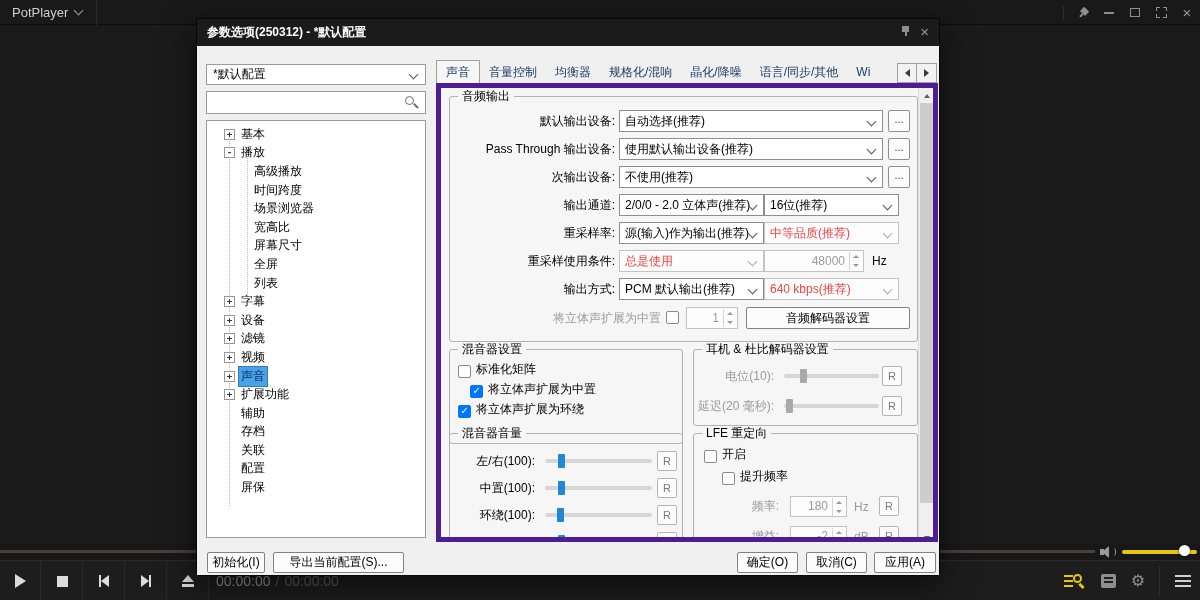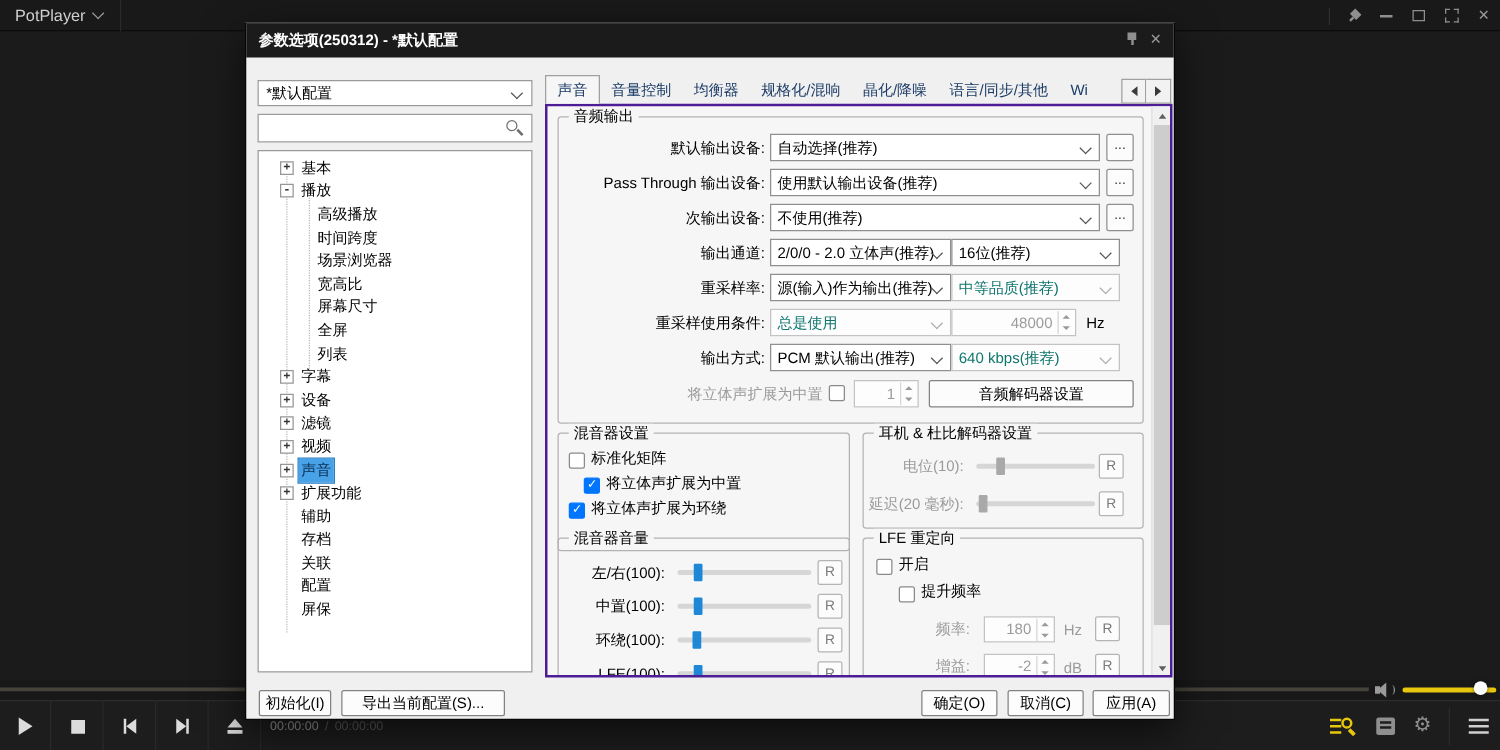--- a/index.html
+++ b/index.html
@@ -39,21 +39,21 @@
   .controlbar { position:absolute; left:0; top:560px; width:1200px; height:40px; background:#1d1d1d; border-top:1px solid #2c2c2c; }
   .pbtn { position:absolute; top:0; width:41px; height:40px; display:flex; align-items:center; justify-content:center; border-right:1px solid #292929; }
   .tri-r { width:0; height:0; border-left:11px solid #dcdcdc; border-top:7px solid transparent; border-bottom:7px solid transparent; }
   .stop-ic { width:11px; height:11px; background:#dcdcdc; }
   .bar-v { width:2.5px; height:12px; background:#dcdcdc; }
   .tri-l-s { width:0; height:0; border-right:8px solid #dcdcdc; border-top:6px solid transparent; border-bottom:6px solid transparent; }
   .tri-r-s { width:0; height:0; border-left:8px solid #dcdcdc; border-top:6px solid transparent; border-bottom:6px solid transparent; }
   .eject-ic { display:flex; flex-direction:column; align-items:center; gap:2px; }
   .eject-ic .t { width:0; height:0; border-bottom:7px solid #dcdcdc; border-left:6px solid transparent; border-right:6px solid transparent; }
   .eject-ic .b { width:12px; height:2.5px; background:#dcdcdc; }
-  .timebox { position:absolute; left:216px; top:0; height:40px; display:flex; align-items:center; gap:5px; font-size:10px; }
+  .timebox { position:absolute; left:216px; top:0; height:40px; display:flex; align-items:center; gap:5px; font-size:14px; }
   .t-cur { color:#9a9a9a; } .t-sep,.t-tot { color:#5d5d5d; }
 
   .cb-sep { position:absolute; left:1159px; top:5px; width:1px; height:30px; background:#2c2c2c; }
   .icon-slot { position:absolute; top:0; height:40px; display:flex; align-items:center; justify-content:center; }
   .srch-ic { position:relative; width:21px; height:17px; }
   .srch-ic b { position:absolute; left:0; width:9px; height:2px; background:#e7c60e; }
   .srch-ic b:nth-child(1){top:2px;} .srch-ic b:nth-child(2){top:7px;} .srch-ic b:nth-child(3){top:12px;}
   .srch-ic .cir { position:absolute; right:3px; top:1px; width:9px; height:9px; border:2px solid #e7c60e; border-radius:50%; }
   .srch-ic .hnd { position:absolute; right:2px; bottom:1px; width:2.5px; height:6px; background:#e7c60e; transform:rotate(-45deg); }
   .doc-ic { position:relative; width:15px; height:14px; background:#8f8f8f; border-radius:2px; }
@@ -90,41 +90,41 @@
   .tabbar { position:absolute; left:239px; top:41px; height:23px; display:flex; align-items:flex-end; }
   .tab { height:22px; padding:0 9px; font-size:12px; color:#1b3b66; line-height:22px; white-space:nowrap; }
   .tab.active { background:#f6f6f6; border:1px solid #a0a0a0; border-bottom:none; height:23px; position:relative; z-index:3; }
   .tab.trunc { max-width:30px; overflow:hidden; }
   .tab-arrows { position:absolute; left:700px; top:44px; display:flex; z-index:4; }
   .tab-arr { width:20px; height:20px; border:1px solid #a0a0a0; background:#f2f2f2; display:flex; align-items:center; justify-content:center; }
   .tab-arr + .tab-arr { border-left:none; }
   .arr-l { width:0; height:0; border-right:5px solid #3a3a3a; border-top:4px solid transparent; border-bottom:4px solid transparent; }
   .arr-r { width:0; height:0; border-left:5px solid #3a3a3a; border-top:4px solid transparent; border-bottom:4px solid transparent; }
 
-  .content { position:absolute; left:239px; top:64px; width:502px; height:459px; background:#f6f6f6; border:2px solid #4c1d95; overflow:hidden; z-index:2; }
+  .content { position:absolute; left:239px; top:64px; width:502px; height:459px; background:#f6f6f6; border:5px solid #4c1d95; overflow:hidden; z-index:2; }
   .vscroll { position:absolute; right:0; top:0; width:15px; height:457px; background:#f0f0f0; border-left:1px solid #dedede; z-index:5; }
   .vs-btn { position:absolute; left:0; width:15px; height:15px; display:flex; align-items:center; justify-content:center; }
   .vs-up { top:0; } .vs-dn { bottom:0; }
   .vs-up i { width:0; height:0; border-bottom:4px solid #606060; border-left:3.5px solid transparent; border-right:3.5px solid transparent; }
   .vs-dn i { width:0; height:0; border-top:4px solid #606060; border-left:3.5px solid transparent; border-right:3.5px solid transparent; }
   .vs-thumb { position:absolute; left:1px; top:15px; width:13px; height:400px; background:#cdcdcd; }
 
   .grp { position:absolute; border:1px solid #b2b2b2; border-radius:3px; }
   .grp-legend { position:absolute; top:-8px; left:8px; background:#f6f6f6; padding:0 4px; font-size:12px; color:#000; line-height:14px; }
   .g1 { left:8px; top:8px; width:469px; height:246px; }
   .g2 { left:8px; top:261px; width:234px; height:95px; }
   .g3 { left:252px; top:261px; width:225px; height:77px; }
   .g4 { left:8px; top:345px; width:234px; height:128px; }
   .g5 { left:252px; top:345px; width:225px; height:128px; }
 
   .frow { position:absolute; left:0; width:100%; height:22px; }
   .flabel { position:absolute; left:0; top:0; width:165px; text-align:right; font-size:12px; line-height:22px; color:#000; white-space:nowrap; }
   .cmb { position:absolute; top:0; height:22px; background:#fff; border:1px solid #8f8f8f; font-size:12px; line-height:20px; padding:0 18px 0 5px; color:#000; white-space:nowrap; overflow:hidden; }
   .cmb::after { content:""; position:absolute; right:7px; top:7px; width:6px; height:6px; border-right:1.3px solid #555; border-bottom:1.3px solid #555; transform:rotate(45deg); }
-  .cmb.dis { color:#0f766e; border-color:#c3c3c3; background:#fdfdfd; }
+  .cmb.dis { color:#ef4444; border-color:#c3c3c3; background:#fdfdfd; }
   .cmb.dis::after { border-color:#adadad; }
   .cmb-wide { left:169px; width:264px; }
   .cmb-a { left:169px; width:145px; }
   .cmb-b { left:314px; width:135px; }
   .morebtn { position:absolute; left:438px; top:0; width:22px; height:22px; background:#fcfcfc; border:1px solid #8f8f8f; border-radius:2px; font-size:11px; line-height:16px; text-align:center; color:#333; }
   .spin { position:absolute; top:0; height:22px; background:#fdfdfd; border:1px solid #c3c3c3; font-size:12px; line-height:20px; color:#9b9b9b; text-align:right; padding-right:18px; }
   .spin .arrs { position:absolute; right:1px; top:1px; width:13px; height:18px; border-left:1px solid #d5d5d5; display:flex; flex-direction:column; align-items:center; justify-content:space-around; }
   .spin .arrs i { width:0; height:0; border-left:3px solid transparent; border-right:3px solid transparent; }
   .spin .arrs i.up { border-bottom:3.5px solid #9a9a9a; }
   .spin .arrs i.dn { border-top:3.5px solid #9a9a9a; }

